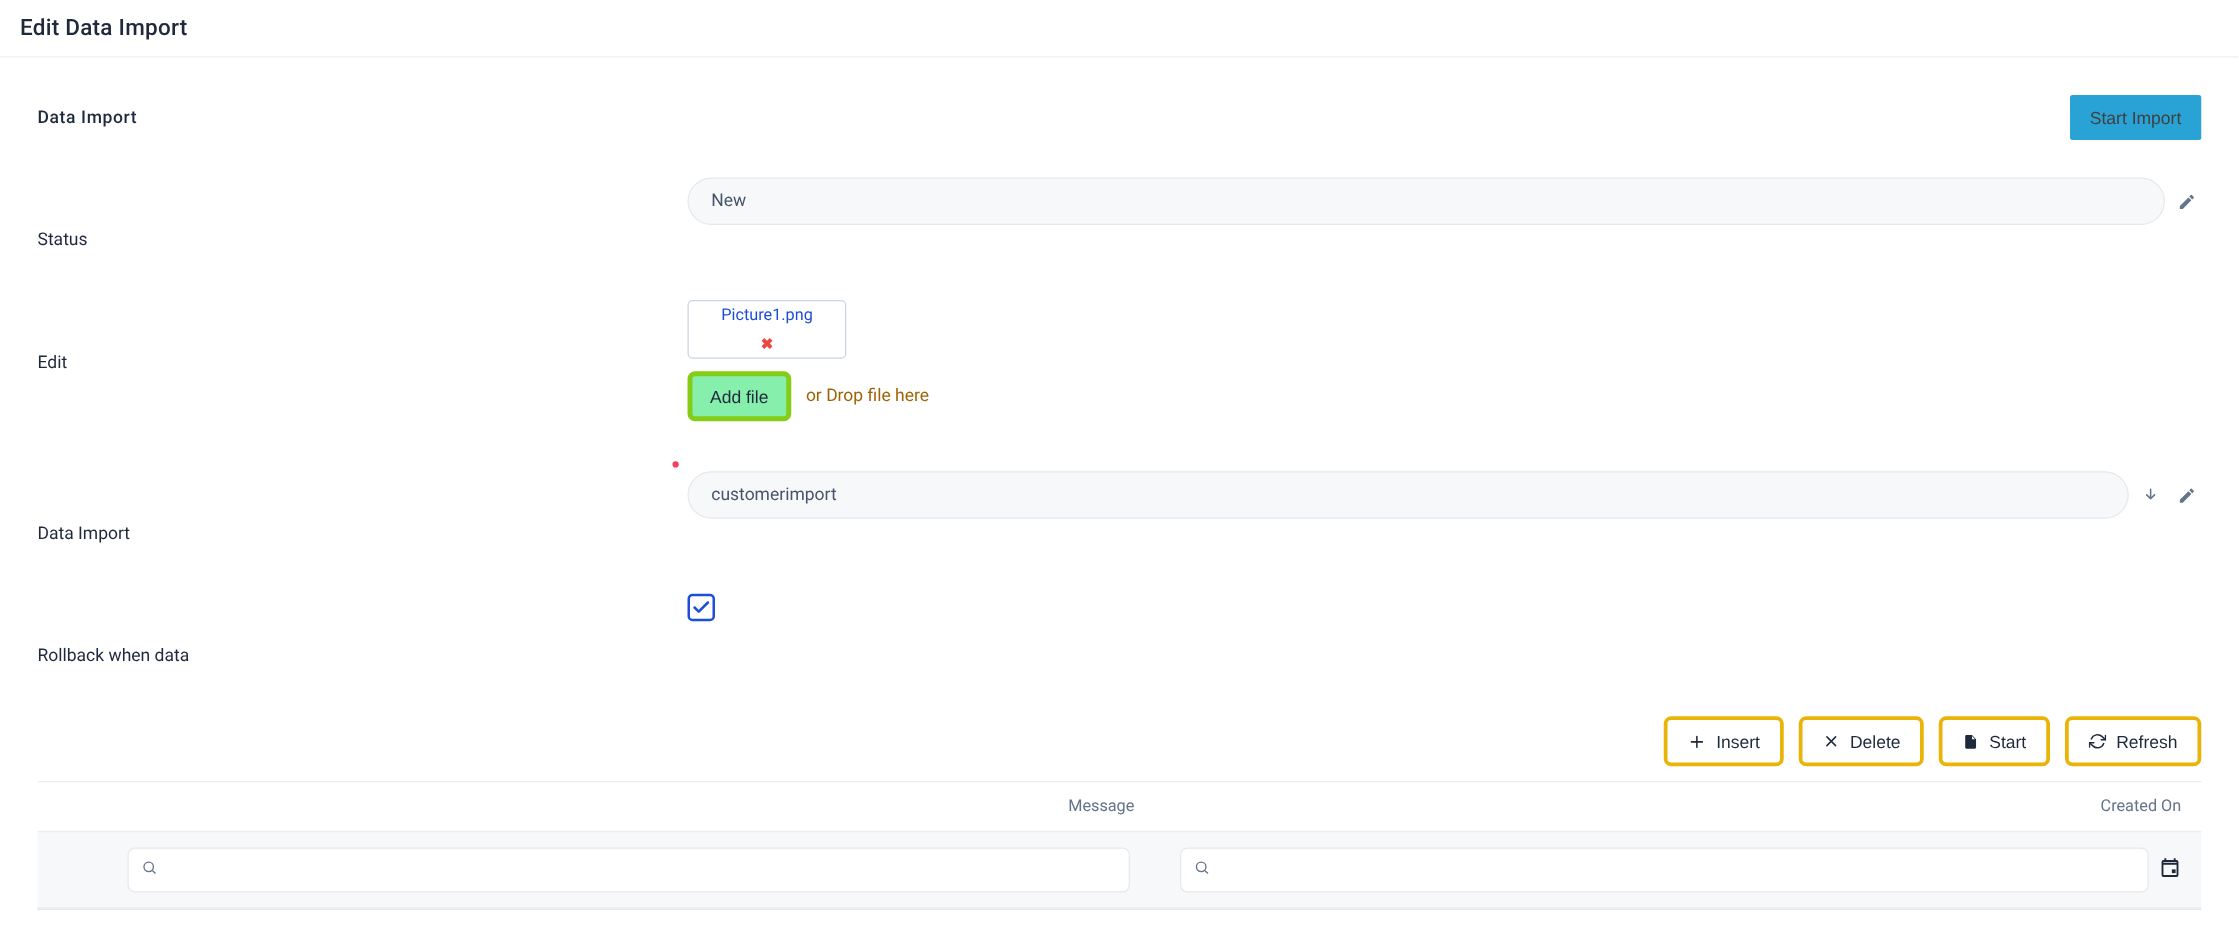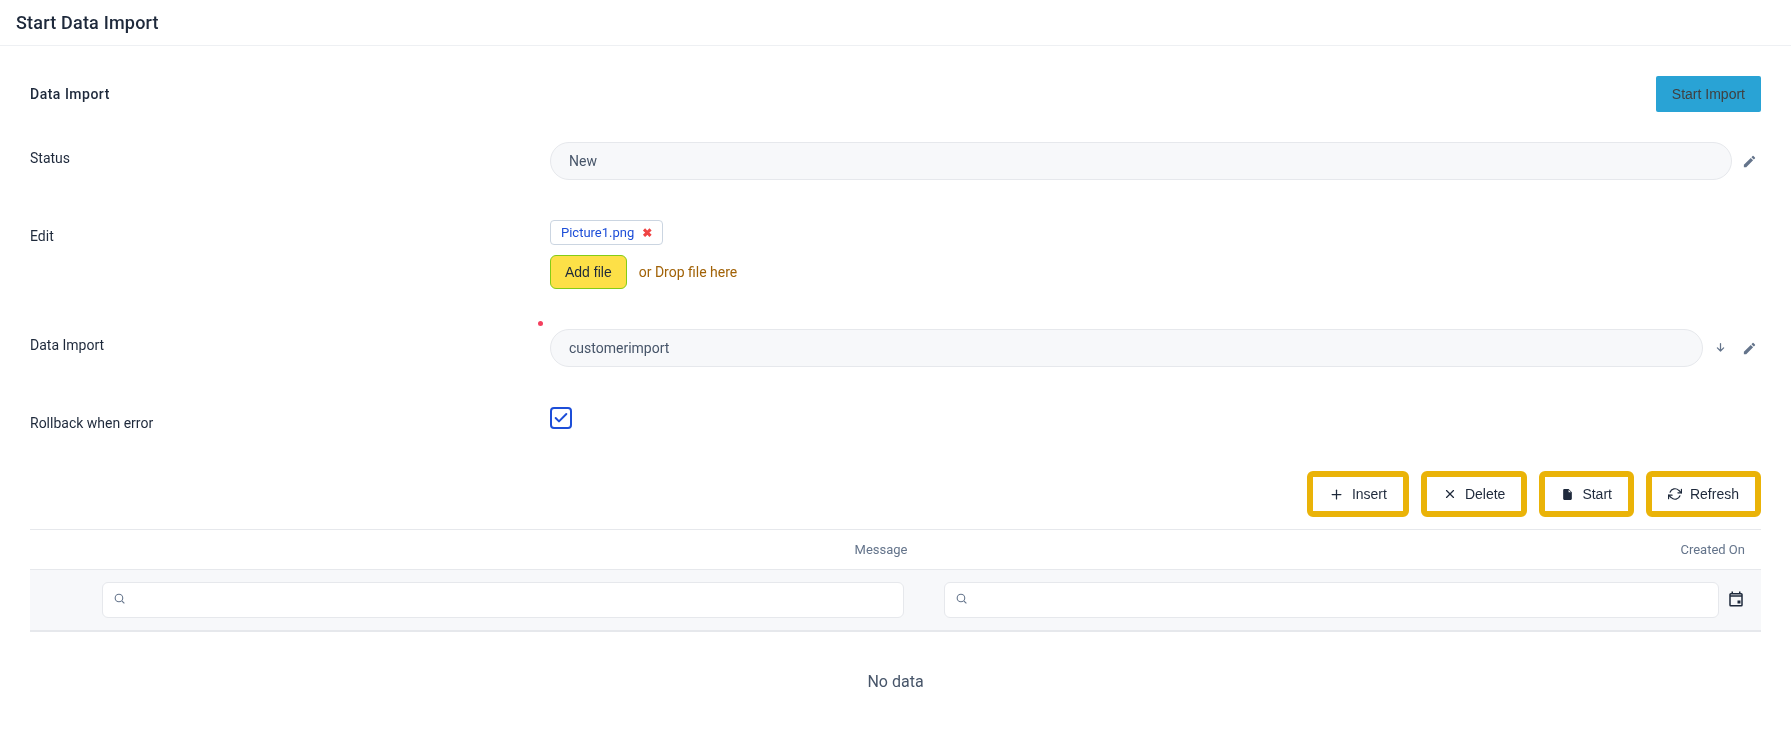--- a/index.html
+++ b/index.html
@@ -52,20 +52,21 @@
     display: flex;
     align-items: flex-start;
     margin-bottom: 40px;
   }
   .field-label {
     width: 520px;
     flex-shrink: 0;
     font-size: 14px;
     color: #1e293b;
     padding-top: 8px;
+    margin-top: 34px;
   }
   .field-control {
     flex: 1;
     display: flex;
     align-items: center;
     gap: 6px;
     position: relative;
   }
   .required-dot {
     position: absolute;
@@ -93,39 +94,40 @@
     padding: 4px;
     display: flex;
     align-items: center;
   }
   .file-chip {
     display: inline-flex;
     align-items: center;
     gap: 8px;
     border: 1px solid #cbd5e1;
     border-radius: 4px;
-    padding: 4px 10px;
+    padding: 4px 26px;
     font-size: 13px;
     color: #1d4ed8;
     margin-bottom: 10px;
+    flex-direction: column;
   }
   .file-chip .remove {
     cursor: pointer;
     font-weight: bold;
     color: #ef4444;
     font-size: 12px;
   }
   .file-actions {
     display: flex;
     align-items: center;
     gap: 12px;
   }
   .btn-outline {
-    background: #fde047;
-    border: 1px solid #84cc16;
+    background: #86efac;
+    border: 4px solid #84cc16;
     color: #1e293b;
     padding: 8px 14px;
     font-size: 14px;
     border-radius: 6px;
     cursor: pointer;
   }
   .drop-hint {
     color: #a16207;
     font-size: 14px;
   }
@@ -149,21 +151,21 @@
     display: flex;
     justify-content: flex-end;
     gap: 12px;
     margin: 30px 0 12px 0;
   }
   .tool-btn {
     display: inline-flex;
     align-items: center;
     gap: 8px;
     background: #fff;
-    border: 6px solid #eab308;
+    border: 3px solid #eab308;
     color: #1e293b;
     padding: 9px 16px;
     font-size: 14px;
     border-radius: 6px;
     cursor: pointer;
   }
   .tool-btn svg { flex-shrink:0; }
 
   .table {
     width: 100%;
@@ -228,21 +230,21 @@
   .no-data {
     text-align: center;
     padding: 40px 0;
     color: #475569;
     font-size: 16px;
   }
 </style>
 </head>
 <body>
 
-<div class="page-title">Start Data Import</div>
+<div class="page-title">Edit Data Import</div>
 <hr class="hr">
 
 <div class="content">
 
   <div class="section-header-row">
     <div class="section-title">Data Import</div>
     <button class="btn-primary">Start Import</button>
   </div>
 
   <div class="field-row">
@@ -283,21 +285,21 @@
       </button>
       <button class="icon-btn">
         <svg width="15" height="15" viewBox="0 0 24 24" fill="currentColor">
             <path d="M3 17.25V21h3.75l11-11-3.75-3.75-11 11zM20.7 7.04a1 1 0 0 0 0-1.41l-2.34-2.34a1 1 0 0 0-1.41 0l-1.83 1.83 3.75 3.75 1.83-1.83z"></path>
           </svg>
       </button>
     </div>
   </div>
 
   <div class="field-row">
-    <div class="field-label">Rollback when error</div>
+    <div class="field-label">Rollback when data</div>
     <div class="field-control">
       <div class="checkbox">
         <svg width="16" height="16" viewBox="0 0 24 24" fill="none" stroke="#1d4ed8" stroke-width="3" stroke-linecap="round" stroke-linejoin="round">
             <polyline points="20 6 9 17 4 12"></polyline>
           </svg>
       </div>
     </div>
   </div>
 
 

